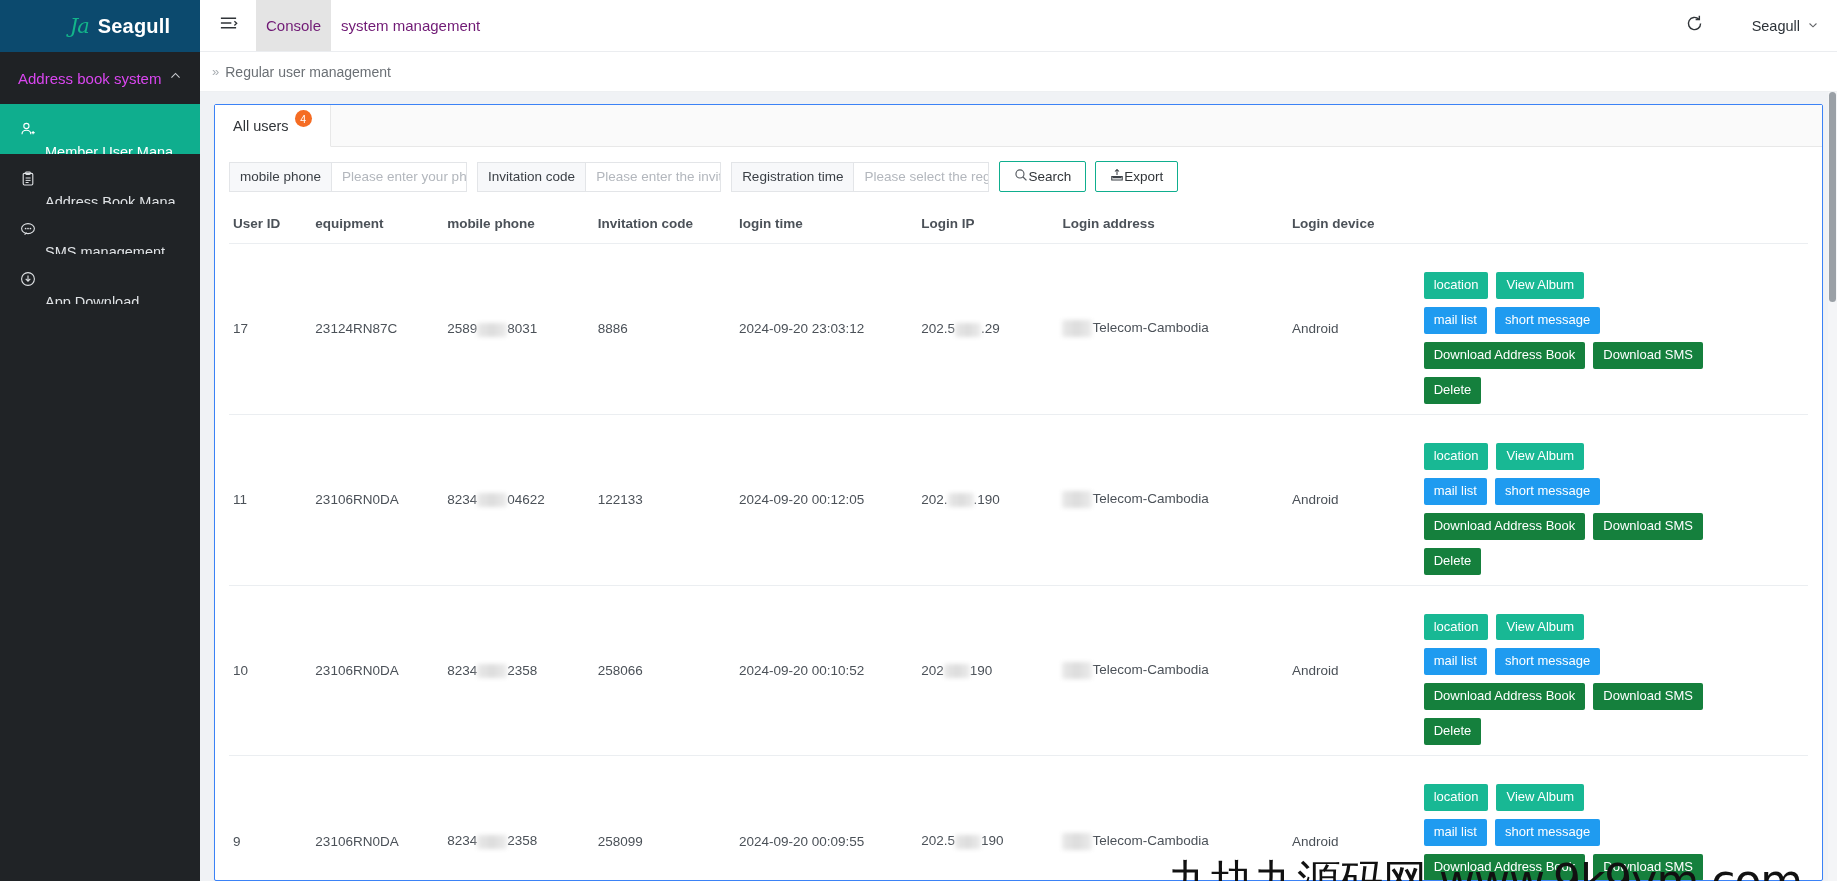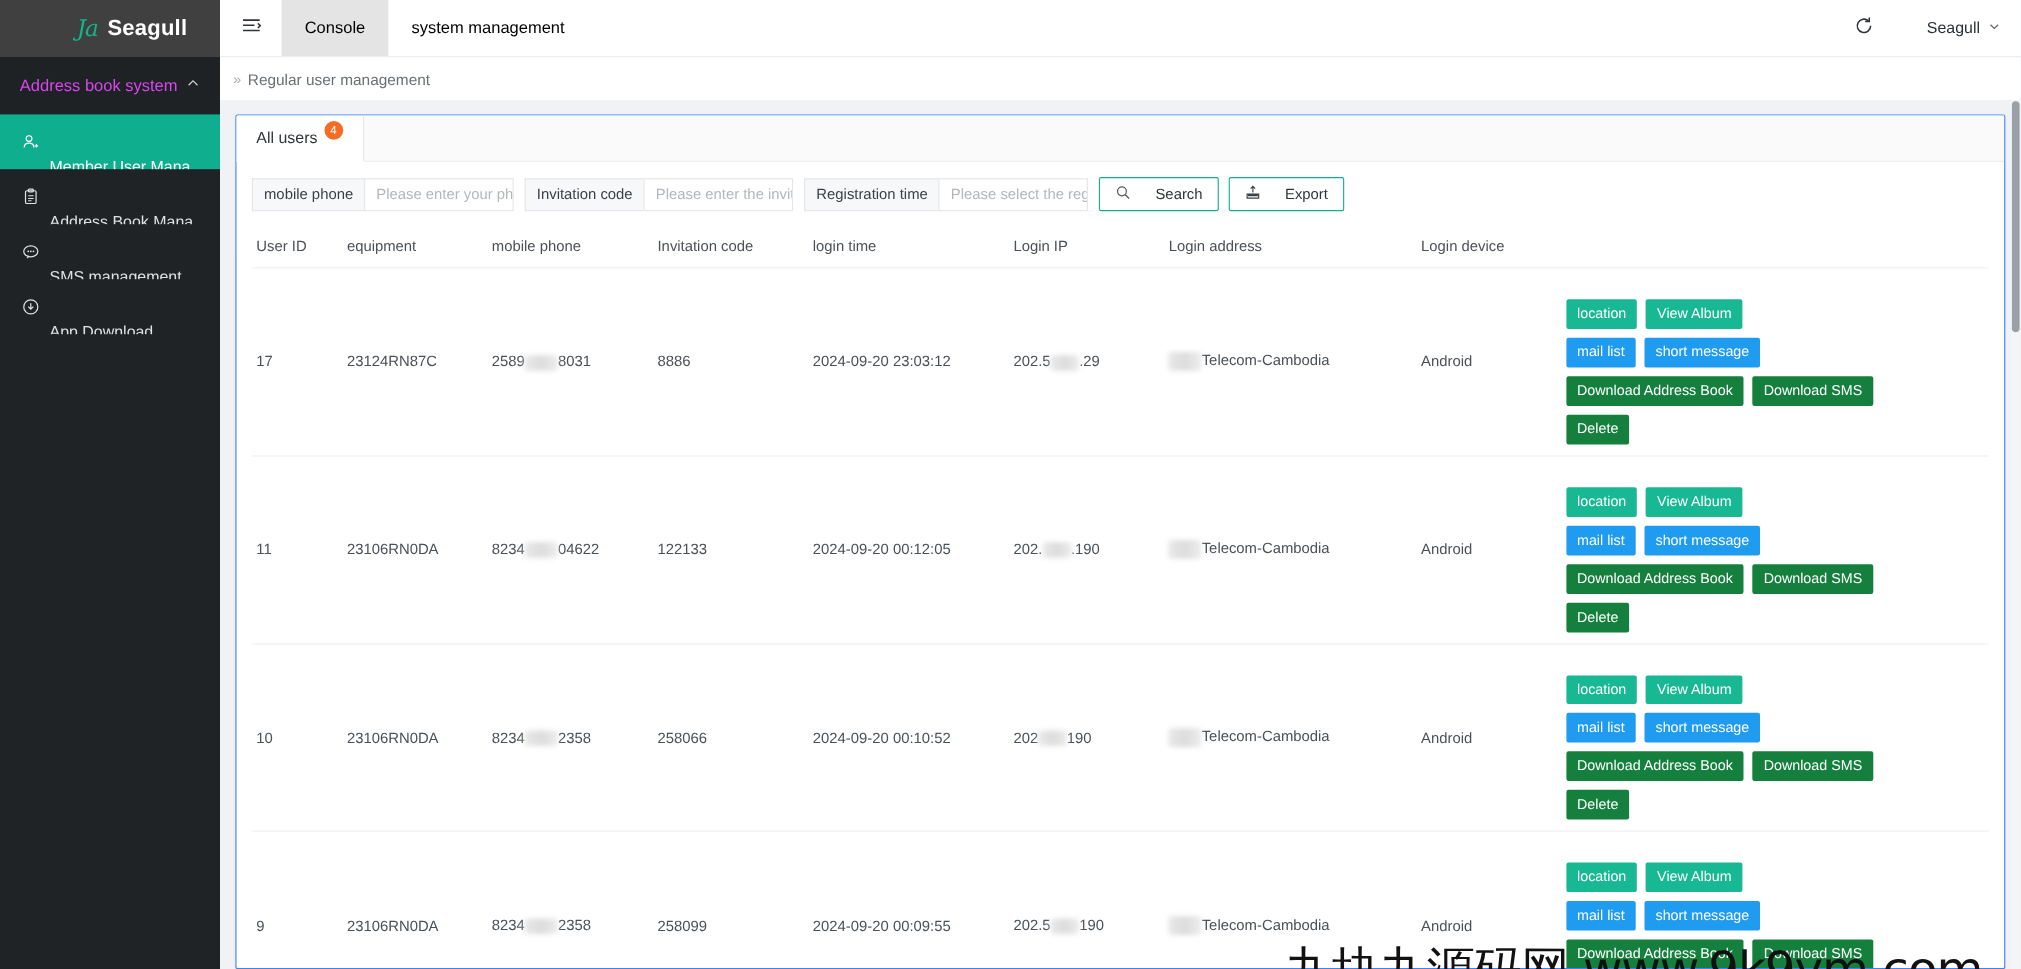--- a/index.html
+++ b/index.html
@@ -15,21 +15,21 @@
   .sidebar {
     width: 200px; flex: 0 0 200px; height: 881px;
     background: #1f2225;
     display: flex; flex-direction: column;
     overflow: hidden;
   }
   .brand {
     height: 52px; flex: 0 0 52px;
     display: flex; align-items: center; justify-content: center;
     gap: 9px;
-    background: #404040;
+    background: #0c4a6e;
     padding-left: 40px;
   }
   .brand-logo {
     font-family: "DejaVu Serif", serif;
     font-style: italic;
     font-size: 21px;
     color: #13b58a;
     line-height: 1;
     letter-spacing: -1px;
   }
@@ -66,22 +66,22 @@
     height: 52px; flex: 0 0 52px;
     background: #ffffff;
     display: flex; align-items: stretch;
     border-bottom: 1px solid #ebedf0;
     position: relative;
   }
   .collapse-btn {
     width: 56px; display: flex; align-items: center; justify-content: center;
   }
   .tab-top {
-    display: flex; align-items: center; padding: 0 21px;
-    font-size: 15px; color: #000000; height: 100%;
+    display: flex; align-items: center; padding: 0 10px;
+    font-size: 15px; color: #701a75; height: 100%;
   }
   .tab-top.sel { background: #e4e4e4; }
   .topbar-right {
     margin-left: auto; display: flex; align-items: center; gap: 0;
     padding-right: 18px;
   }
   .refresh-btn { padding: 0 24px; display: flex; align-items: center; }
   .user-menu { display: flex; align-items: center; gap: 7px; font-size: 14.5px; color: #2c3238; padding-left: 24px;}
   .user-menu .chev { font-size: 11px; color: #606266; }
 
@@ -149,29 +149,29 @@
     height: 30px; display: flex; align-items: center;
     padding: 0 10px; font-size: 13.5px; color: #b3b7bd;
     background: #fff; white-space: nowrap; overflow: hidden;
   }
   .w-phone { width: 136px; }
   .w-inv { width: 136px; }
   .w-reg { width: 136px; }
   .btn-outline {
     height: 31px; border: 1px solid #0fae8e; background: #fff;
     color: #303438; font-size: 13.5px;
-    display: inline-flex; align-items: center; gap: 22px;
+    display: inline-flex; align-items: center; gap: 0;
     padding: 0 14px; border-radius: 2px; margin-right: 9px; text-align: center;
   }
 
   
   .table-wrap { flex: 1 1 auto; min-height: 0; overflow: hidden; padding: 0 14px; }
   table.grid { width: 100%; border-collapse: collapse; table-layout: fixed; }
   table.grid thead th {
-    text-align: left; font-size: 13.5px; color: #4b5158; font-weight: normal;
+    text-align: left; font-size: 13.5px; color: #4b5158; font-weight: bold;
     padding: 12px 4px; border-bottom: 1px solid #ebeef1;
     background: #fff; white-space: nowrap;
   }
   table.grid tbody td {
     font-size: 13.5px; color: #4b5158;
     padding: 10px 4px; border-bottom: 1px solid #ebeef1;
     vertical-align: middle; height: 131px;
   }
   .c-id { width: 70px; }
   .c-eq { width: 112px; }

